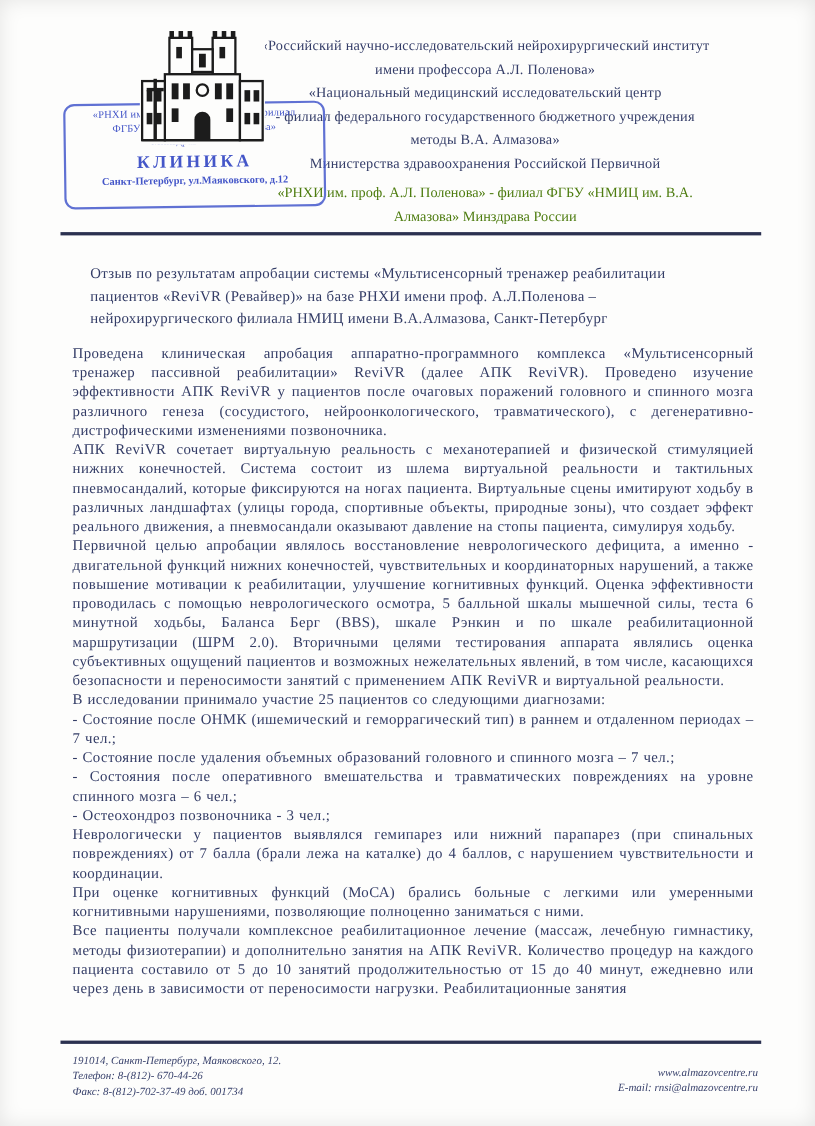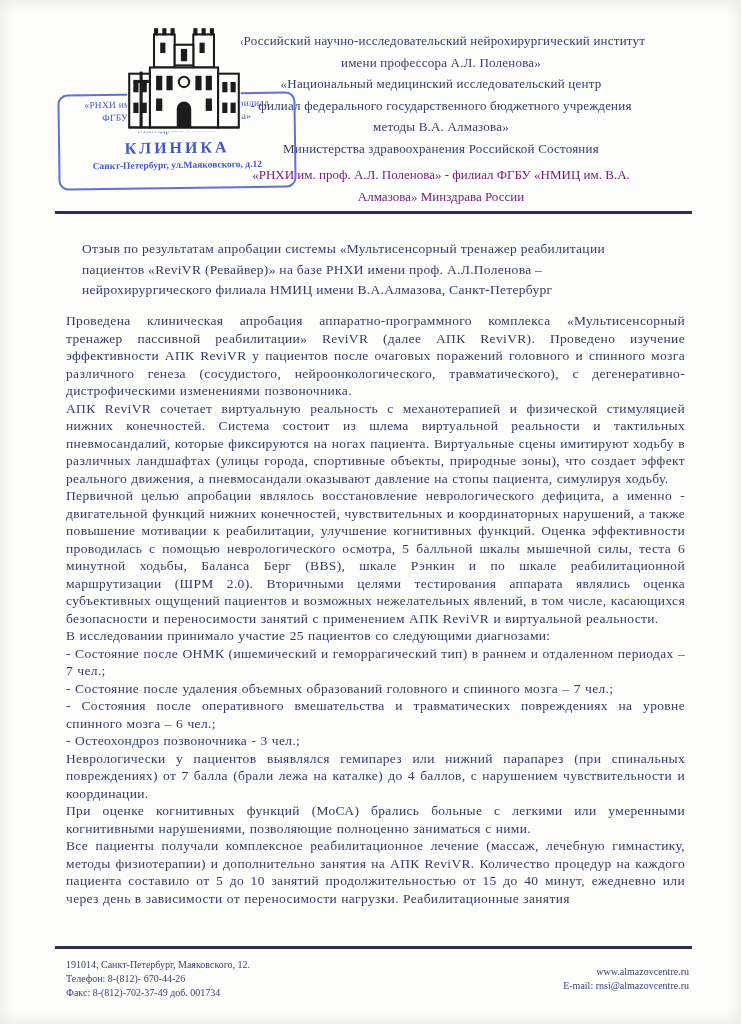--- a/index.html
+++ b/index.html
@@ -15,21 +15,21 @@
     color:#333c66;
   }
   
   .org-block{
     position:absolute;left:205px;top:30px;width:472px;
     text-align:center;font-size:13px;line-height:21.5px;
     letter-spacing:0.2px;color:#343d68;
   }
   .org-short{
     position:absolute;left:205px;top:164px;width:472px;
-    text-align:center;font-size:13px;line-height:21.5px;color:#701a75;
+    text-align:center;font-size:13px;line-height:21.5px;color:#4d7c0f;
   }
   .org-short .inner{display:inline-block;max-width:420px;}
   .logo{
     position:absolute;left:126px;top:22px;width:116px;height:122px;z-index:4;
   }
   .stamp{
     position:absolute;left:58px;top:93px;width:238px;height:96px;z-index:3;
     border:2.5px solid rgba(68,88,203,0.85);border-radius:10px;
     color:#4456c8;text-align:center;transform:rotate(-0.8deg);
     padding-top:3px;box-sizing:border-box;
@@ -50,22 +50,22 @@
   
   .doc-body{
     position:absolute;left:66px;right:56px;top:312px;
     text-align:justify;font-size:13.5px;line-height:17.5px;
     letter-spacing:0.35px;word-spacing:0.5px;color:#333c66;
   }
   .doc-body p{margin:0;}
   
   .footer{
     position:absolute;left:66px;right:52px;top:958px;
-    display:flex;justify-content:space-between;align-items:flex-start;
-    font-size:10px;line-height:14px;color:#3a436d;
+    display:flex;justify-content:space-between;align-items:center;
+    font-size:10px;line-height:14px;color:#3a436d;font-style:italic;
   }
   .footer .right{text-align:right;padding-top:7px;}
 </style>
 </head>
 <body>
 
 <div class="page">
 
   <svg class="logo" viewBox="0 0 110 118" aria-hidden="true">
     <rect x="0" y="2" width="110" height="104" fill="#fdfdfc" stroke="none"></rect>
@@ -135,21 +135,21 @@
     <div class="s-name">КЛИНИКА</div>
     <div class="s-addr">Санкт-Петербург, ул.Маяковского, д.12</div>
   </div>
 
   <div class="org-block">
     <div>«Российский научно-исследовательский нейрохирургический институт</div>
     <div>имени профессора А.Л. Поленова»</div>
     <div>«Национальный медицинский исследовательский центр</div>
     <div>- филиал федерального государственного бюджетного учреждения</div>
     <div>методы В.А. Алмазова»</div>
-    <div>Министерства здравоохранения Российской Состояния</div>
+    <div>Министерства здравоохранения Российской Первичной</div>
   </div>
   <div class="org-short">
     <span class="inner">«РНХИ им. проф. А.Л. Поленова» - филиал ФГБУ «НМИЦ им. В.А. Алмазова» Минздрава России</span>
   </div>
 
   <div class="rule rule-top"></div>
 
   <div class="doc-title">Отзыв по результатам апробации системы «Мультисенсорный тренажер реабилитации пациентов «ReviVR (Ревайвер)» на базе РНХИ имени проф. А.Л.Поленова – нейрохирургического филиала НМИЦ имени В.А.Алмазова, Санкт-Петербург</div>
 
   <div class="doc-body">

